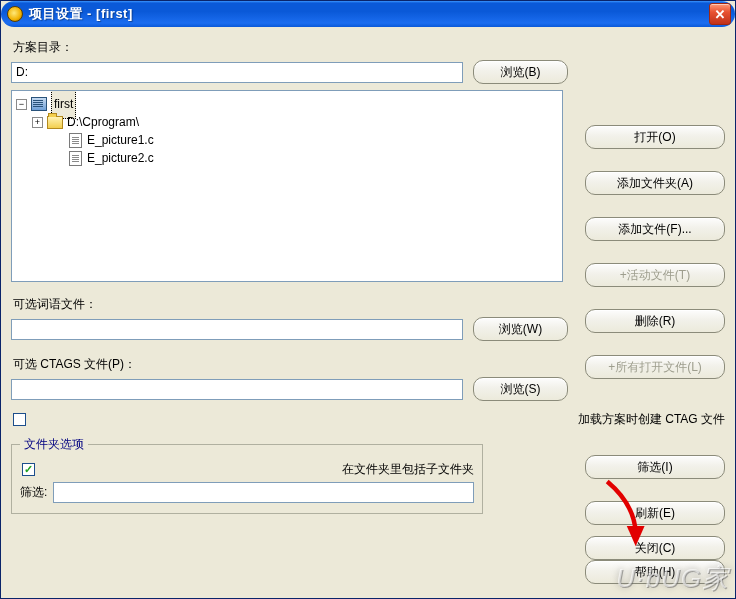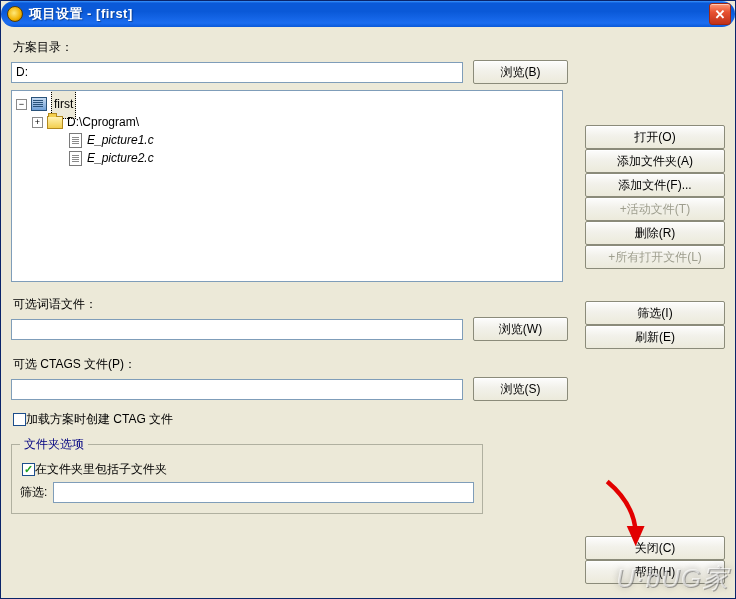--- a/index.html
+++ b/index.html
@@ -67,21 +67,21 @@
     padding: 2px 4px;
     flex: 1;
     font-family: inherit;
     font-size: 12px;
   }
   .btn {
     height: 24px;
     min-width: 120px;
     background: linear-gradient(to bottom,#fdfdfd 0%,#f2f1ea 45%,#eceadb 100%);
     border: 1px solid #8b8b7a;
-    border-radius: 2px;
+    border-radius: 10px;
     padding: 2px 10px;
     font-family: inherit;
     font-size: 12px;
     text-align: center;
     box-shadow: 0 1px 0 #fff inset;
     cursor: default;
   }
   .btn.disabled { color: #9e9e8e; }
   .btn.sm { min-width: 95px; }
   .tree-box {
@@ -92,32 +92,32 @@
     padding: 4px 2px;
     overflow: auto;
   }
   .side-col {
     position: absolute;
     right: 10px;
     top: 98px;
     width: 140px;
     display: flex;
     flex-direction: column;
-    gap: 0;
+    gap: 22px;
   }
   .side-col .gap { height: 32px; }
   .tree-row {
     display: flex;
     align-items: center;
     height: 18px;
     gap: 2px;
     padding-left: 2px;
   }
   .indent1 { padding-left: 18px; }
-  .indent2 { padding-left: 40px; font-style: italic; }
+  .indent2 { padding-left: 40px; }
   .twisty {
     width: 11px; height: 11px;
     border: 1px solid #8a8a8a;
     background: #fff;
     display: inline-flex; align-items: center; justify-content: center;
     font-size: 9px; line-height: 9px; color: #000;
     margin-right: 2px;
   }
   .twisty.empty { border: none; background: transparent; width: 11px; }
   .icon-proj {
@@ -149,21 +149,21 @@
   }
   .icon-file::before{content:"";position:absolute;left:2px;top:3px;width:7px;height:1px;background:#8a8a8a;box-shadow:0 2px 0 #8a8a8a,0 4px 0 #8a8a8a,0 6px 0 #8a8a8a;}
   .sel-label { background: #ece9d8; border: 1px dotted #000; padding: 7px 2px; }
   fieldset {
     border: 1px solid #b0b0a0;
     margin: 8px 0 0 0;
     padding: 6px 8px 10px 8px;
     width: 472px;
   }
   legend { color: #000080; padding: 0 4px; }
-  .chk-row { display:flex; align-items:center; gap:0; margin: 2px 0 3px 2px; }
+  .chk-row { display:flex; align-items:center; gap:16px; margin: 2px 0 3px 2px; justify-content: space-between; }
   .chk {
     width: 13px; height: 13px;
     border: 1px solid #1c4e8c;
     background: #fff;
     display: inline-flex; align-items: center; justify-content: center;
     color: #21a121; font-size: 11px; font-weight: bold;
   }
   .arrow {
     position: absolute;
     right: 80px;

